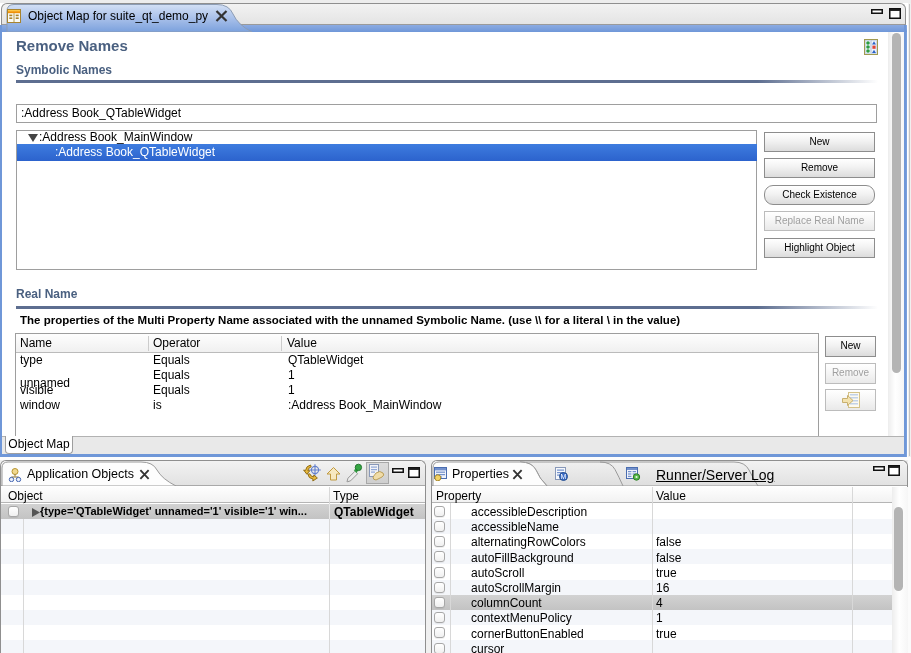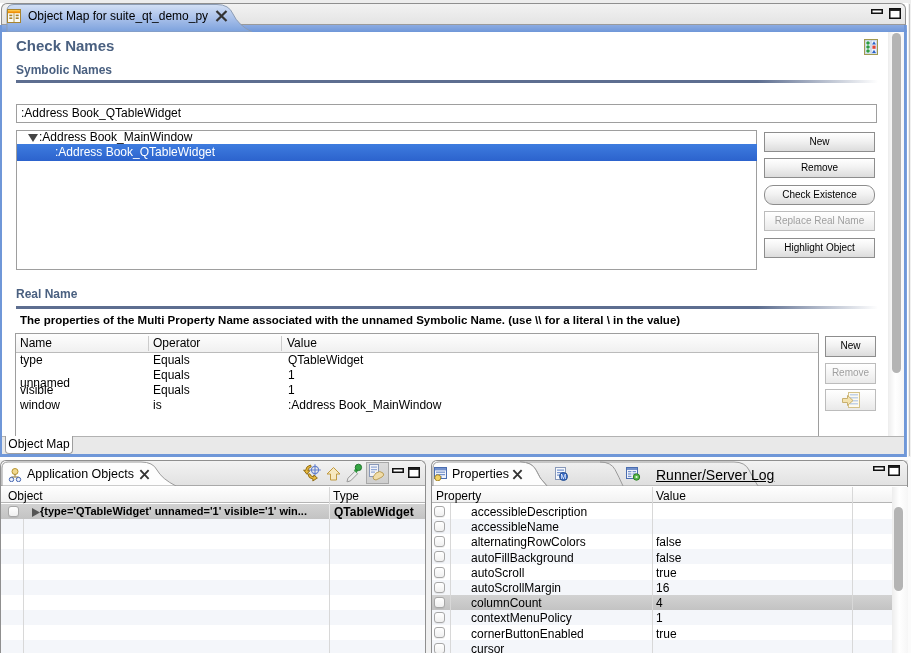--- a/index.html
+++ b/index.html
@@ -103,21 +103,21 @@
       <rect x="0.75" y="0.75" width="10.5" height="3.5" fill="#fff" stroke="#111" stroke-width="1.5"></rect>
     </svg>
   <svg class="abs" style="left:889px;top:8px;" width="12" height="11">
       <rect x="0.75" y="0.75" width="10.5" height="9.5" fill="#fff" stroke="#111" stroke-width="1.5"></rect>
       <rect x="1.1" y="1.1" width="9.8" height="1.8" fill="#111"></rect>
     </svg>
 
   <div id="ed-sbtrack" class="abs"></div>
   <div id="ed-sbthumb" class="abs"></div>
 
-  <div class="txt h1" style="left:16px;top:37px;">Check Names</div>
+  <div class="txt h1" style="left:16px;top:37px;">Remove Names</div>
   <svg class="abs" style="left:864px;top:39px;" width="14" height="16">
     <rect x="0.5" y="0.5" width="13" height="15" fill="#dfe8f2" stroke="#a09a50"></rect>
     <rect x="1.5" y="1.5" width="5" height="13" fill="#eef3fb" stroke="#b8c4d8" stroke-width="0.5"></rect>
     <rect x="7.5" y="1.5" width="5" height="13" fill="#eef3fb" stroke="#b8c4d8" stroke-width="0.5"></rect>
     <circle cx="4" cy="4" r="1.8" fill="#2e9e40"></circle>
     <circle cx="4" cy="8" r="1.8" fill="#2e9e40"></circle>
     <circle cx="4" cy="12" r="1.8" fill="#2e9e40"></circle>
     <path d="M10,2.2 L12,5.6 L8,5.6 Z" fill="#2b62c8"></path>
     <rect x="8.4" y="6.6" width="3.2" height="3.2" fill="#e04438"></rect>
     <path d="M10,10.8 L12,14 L8,14 Z" fill="#2b62c8"></path>

